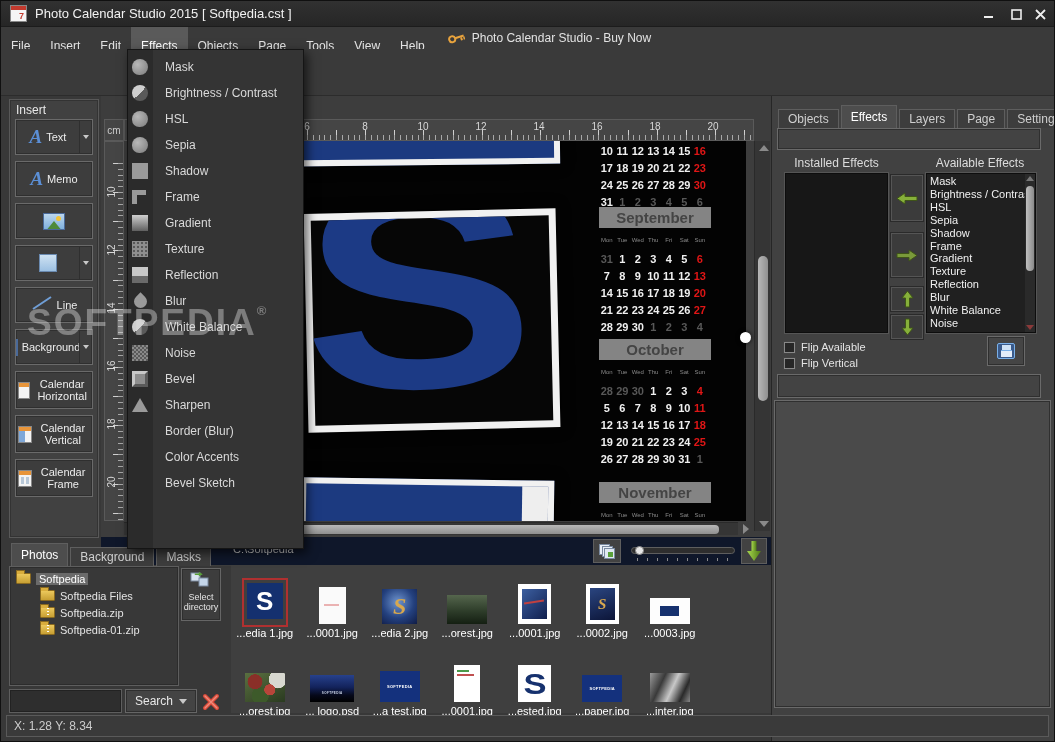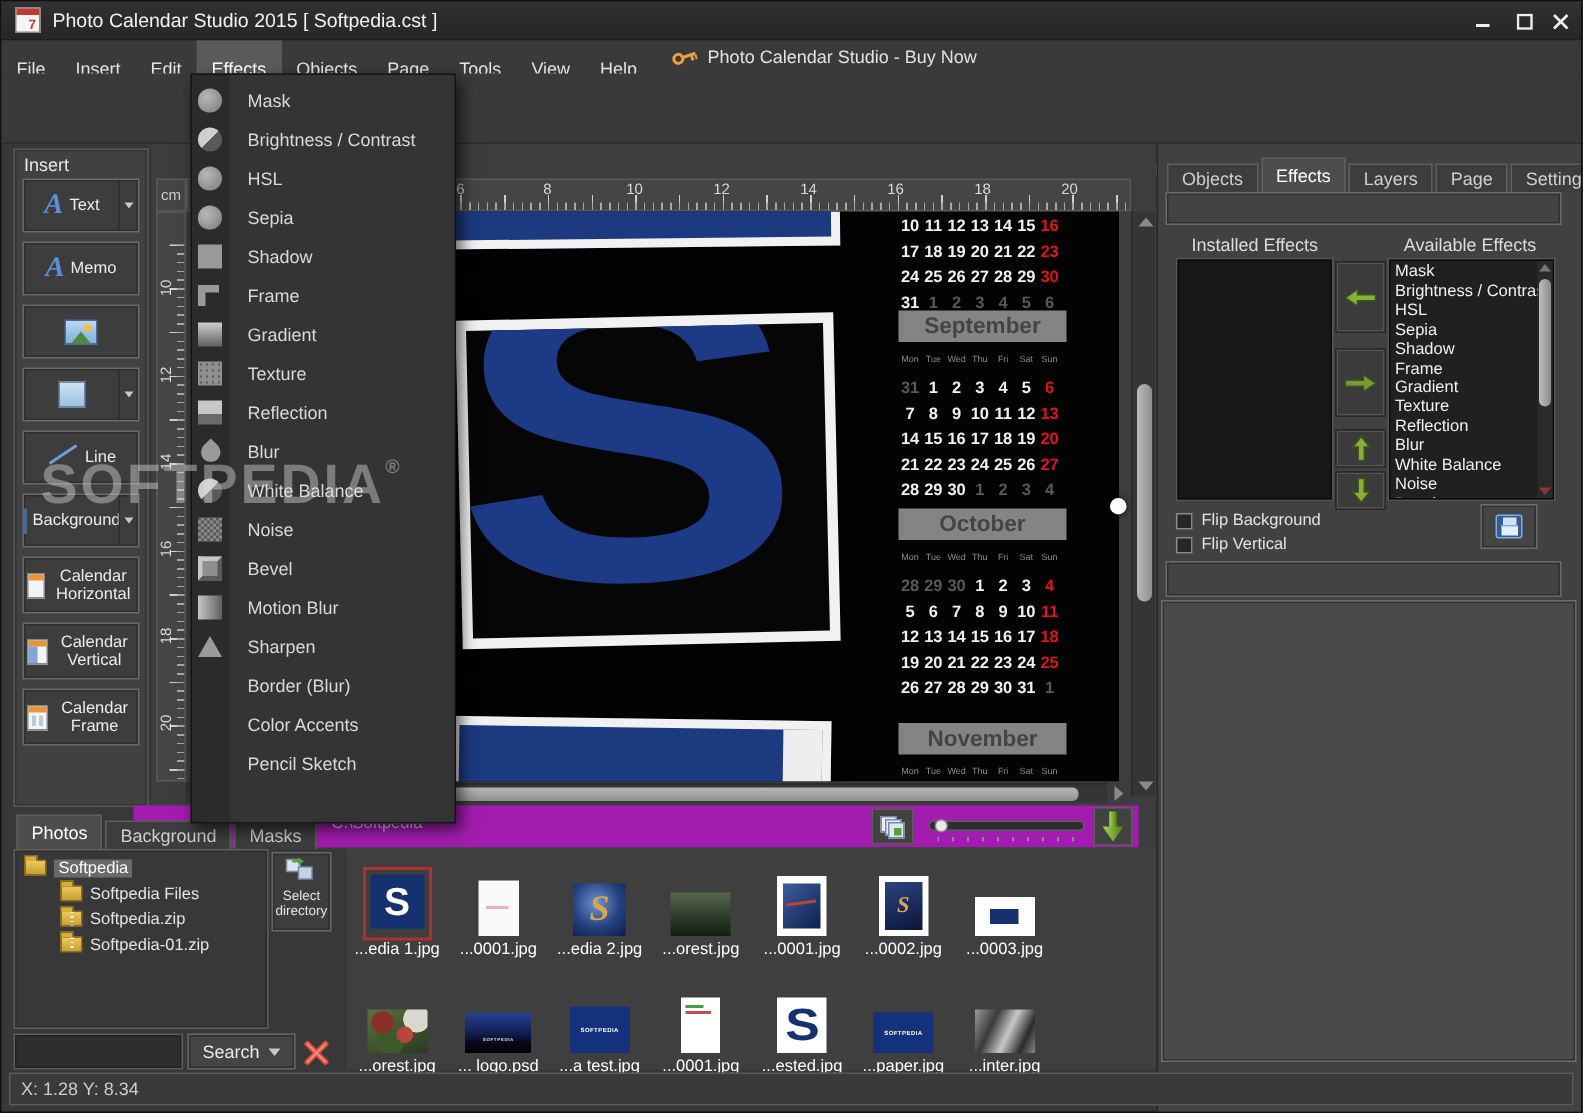--- a/index.html
+++ b/index.html
@@ -95,21 +95,21 @@
 .day.red{color:#e01616}
 
 #vscroll{position:absolute;left:653px;top:45px;width:16px;height:390px;background:#353535;border-left:1px solid #2a2a2a}
 #vscroll .thumb{position:absolute;left:3px;top:115px;width:10px;height:145px;background:linear-gradient(90deg,#b8b8b8,#909090);border-radius:5px}
 .sarrow{position:absolute;width:0;height:0}
 #hscroll{position:absolute;left:23px;top:426px;width:614px;height:13px;background:#353535;border-top:1px solid #2a2a2a}
 #hscroll .thumb{position:absolute;left:164px;top:2px;width:431px;height:9px;background:linear-gradient(#b8b8b8,#909090);border-radius:4px}
 #hscroll-btn{position:absolute;left:637px;top:426px;width:16px;height:13px;display:flex;align-items:center;justify-content:center}
 #handle-dot{position:absolute;left:639px;top:236px;width:11px;height:11px;border-radius:50%;background:#fff;box-shadow:0 0 4px rgba(0,0,0,.8)}
 
-#bottombar{position:absolute;left:88px;top:536px;width:670px;height:28px;background:#a21caf}
+#bottombar{position:absolute;left:100px;top:536px;width:670px;height:28px;background:#0f172a}
 #path-label{position:absolute;left:132px;top:6px;font-size:11px;color:#cccccc}
 #pages-btn{position:absolute;left:492px;top:2px;width:28px;height:24px;background:#424242;border:1px solid #5e5e5e;display:flex;align-items:center;justify-content:center}
 .ticon-pages{width:16px;height:15px;position:relative}
 .ticon-pages i{position:absolute;width:11px;height:11px;background:#e8eef6;border:1px solid #7a8aa0}
 .ticon-pages i:nth-child(1){left:0;top:0}
 .ticon-pages i:nth-child(2){left:3px;top:2px}
 .ticon-pages i:nth-child(3){left:5px;top:4px;background:#dfe8f2}
 .ticon-pages i:nth-child(3)::after{content:"";position:absolute;right:1px;bottom:1px;width:5px;height:5px;background:#5aa03a}
 #zoom-slider{position:absolute;left:530px;top:10px;width:104px;height:7px;background:#2e2e2e;border:1px solid #5e5e5e;border-radius:4px}
 #zoom-thumb{position:absolute;left:3px;top:-2px;width:9px;height:9px;border-radius:50%;background:#e8e8e8;border:1px solid #888}
@@ -723,21 +723,21 @@
       </svg>
     </div>
   <div class="xfer-btn" style="top:218px;height:26px">
       <svg width="13" height="18" viewBox="0 0 13 18">
         <path d="M1 10 L4.5 10 L4.5 1 L8.5 1 L8.5 10 L12 10 L6.5 17 Z" fill="#86b03a" stroke="#3f5418"></path>
       </svg>
     </div>
   <div id="flip-checks">
       <div class="chk-row" style="top: 244px;">
         <span class="chk"></span>
-        <span class="chk-label">Flip Background</span>
+        <span class="chk-label">Flip Available</span>
       </div>
       <div class="chk-row" style="top: 260px;">
         <span class="chk"></span>
         <span class="chk-label">Flip Vertical</span>
       </div>
     </div>
   <div id="fx-save-btn">
       <span class="floppy-blue"></span>
     </div>
   <div class="groupbox" id="rgroup2"></div>
@@ -795,34 +795,30 @@
     </div>
     <div class="fx-menu-item">
       <span class="mi mi-noise"></span>
       <span class="mlabel">Noise</span>
     </div>
     <div class="fx-menu-item">
       <span class="mi mi-bevel"></span>
       <span class="mlabel">Bevel</span>
     </div>
     <div class="fx-menu-item">
-      <span class="mi mi-motion"></span>
-      <span class="mlabel">Motion Blur</span>
-    </div>
-    <div class="fx-menu-item">
       <span class="mi mi-sharpen"></span>
       <span class="mlabel">Sharpen</span>
     </div>
     <div class="fx-menu-item">
       <span class="mi mi-none"></span>
       <span class="mlabel">Border (Blur)</span>
     </div>
     <div class="fx-menu-item">
       <span class="mi mi-none"></span>
       <span class="mlabel">Color Accents</span>
     </div>
     <div class="fx-menu-item">
       <span class="mi mi-none"></span>
-      <span class="mlabel">Pencil Sketch</span>
+      <span class="mlabel">Bevel Sketch</span>
     </div>
   </div>
 
 <div id="watermark"><span>SOFTPEDIA</span><sup>®</sup></div>
 
 </body></html>

